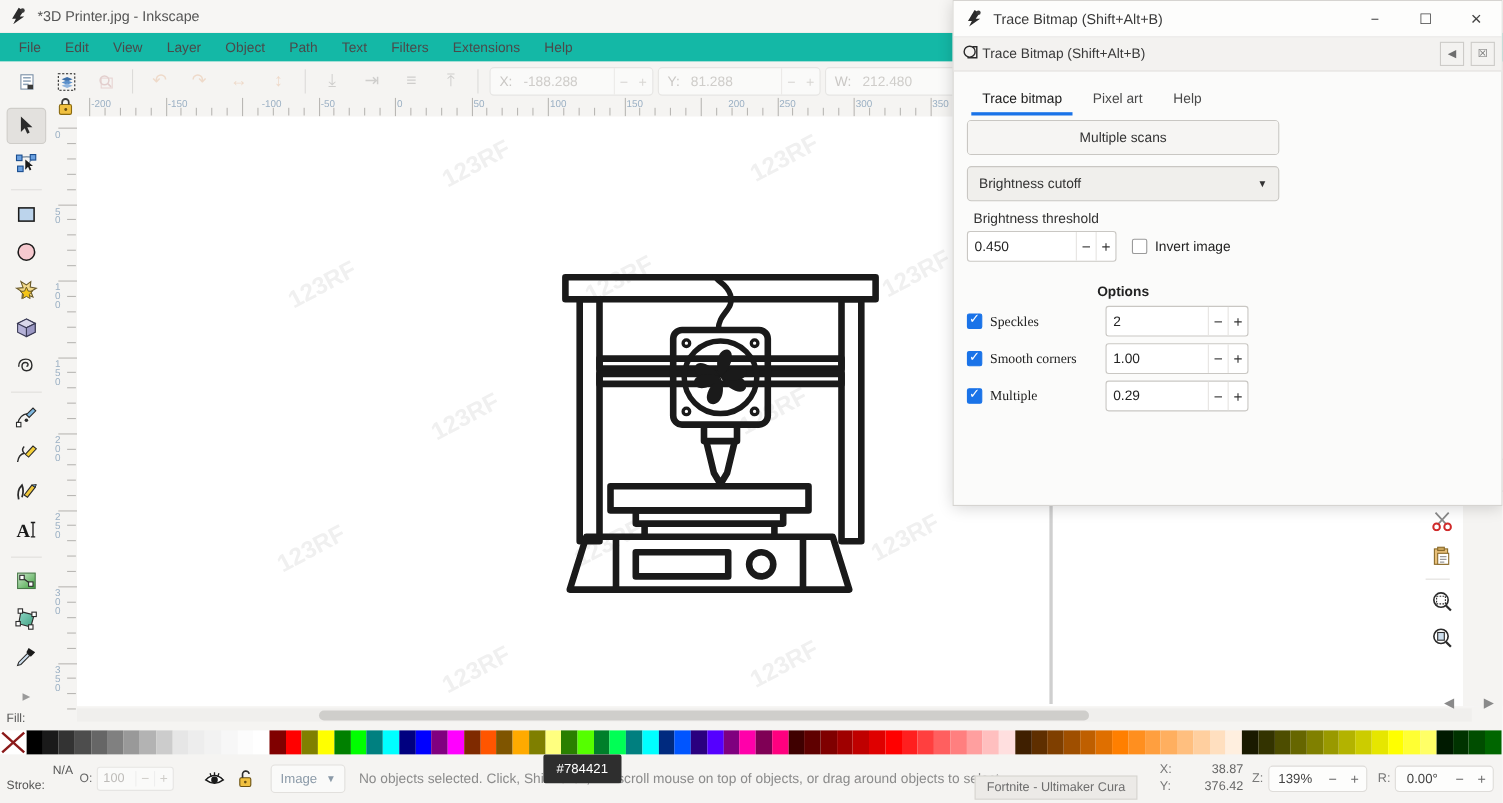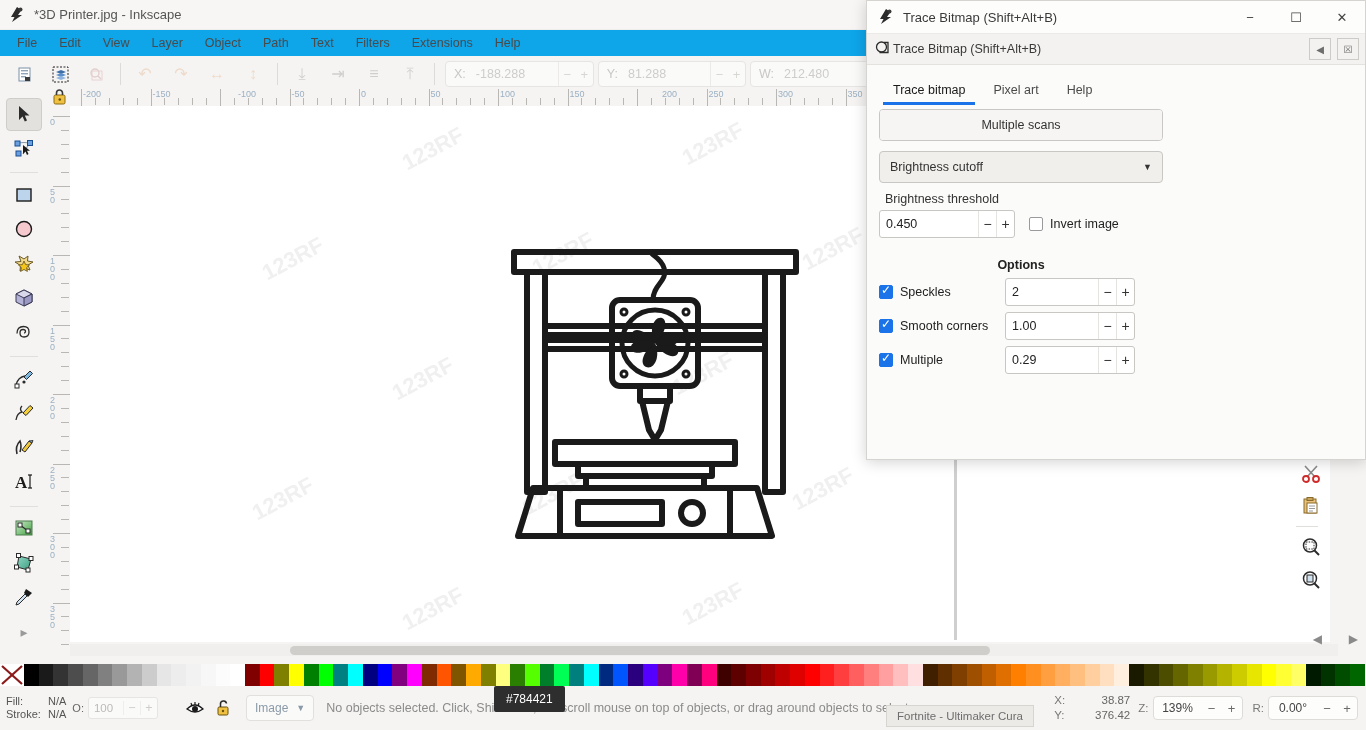--- a/index.html
+++ b/index.html
@@ -11,21 +11,21 @@
     background:#f5f4f2; position:relative;
   }
   
   #titlebar {
     height:30px; background:#f7f6f4; display:flex; align-items:center;
     padding-left:8px; border-bottom:1px solid #efeeec;
   }
   #titlebar .app-icon { width:18px; height:18px; margin-right:8px; position:relative; }
   #titlebar .title { font-size:13px; color:#555; }
   
-  #menubar { height:26px; background:#0ea5e9; display:flex; align-items:center; padding-left:6px; }
+  #menubar { height:26px; background:#14b8a6; display:flex; align-items:center; padding-left:6px; }
   #menubar .menu-item { padding:3px 11px; font-size:12.5px; color:#4a4a4a; cursor:default; }
   
   #commandbar { height:36px; background:#f5f4f2; display:flex; align-items:center; padding-left:6px; }
   .tb-btn { width:36px; height:30px; display:flex; align-items:center; justify-content:center; }
   .tb-sep { width:1px; height:22px; background:#dcdbd9; margin:0 6px; }
   .tb-icon { font-size:16px; line-height:1; }
   .dim { opacity:.30; }
   .dimmer { opacity:.20; }
   .spin-field {
     display:flex; align-items:center; margin-left:4px; border:1px solid #e6e5e3;
@@ -66,21 +66,21 @@
   .snap-sep { width:22px; height:1px; background:#e0dfdc; margin:5px 0; }
   
   #palette { position:absolute; left:0; right:0; bottom:44px; height:22px; display:flex; }
   #palette .sw { flex:0 0 auto; height:22px; }
   #palette .none-sw { width:24px; position:relative; background:#fff; }
   
   #statusbar { position:absolute; left:0; right:0; bottom:0; height:44px; background:#f5f4f2; display:flex; align-items:center; }
   .fs-block { width:auto; padding-left:6px; font-size:11px; line-height:13px; color:#5a5a5a; }
   .fs-row { display:flex; }
   .fs-key { width:42px; color:#555; }
-  .fs-val { color:#555; }
+  .fs-val { color:#555;margin-top:48px; }
   .o-spin { display:flex; align-items:center; margin-left:4px; border:1px solid #e6e5e3; border-radius:3px; height:22px; background:#fafaf9; }
   .layer-box { display:flex; align-items:center; border:1px solid #e2e0dd; border-radius:4px; height:26px; padding:0 8px; background:#fafaf9; color:#8b9aa8; margin-left:8px; }
   #statusmsg { flex:1; padding-left:12px; color:#8b8b8b; font-size:12.5px; white-space:nowrap; overflow:hidden; }
   .coords { font-size:11.5px; color:#666; line-height:15px; }
   .coord-row { display:flex; }
   .coord-k { width:18px; color:#777; }
   .coord-v { width:58px; text-align:right; }
   .zbox { display:flex; align-items:center; border:1px solid #dedcd9; border-radius:4px; height:24px; background:#fdfdfc; margin-left:4px; }
   .zval { width:48px; text-align:center; font-size:12px; color:#444; }
   .zb { width:20px; text-align:center; color:#6a6a6a; font-size:13px; }
@@ -125,21 +125,21 @@
   .combo .arrow { margin-left:auto; font-size:9px; }
   .grouplabel { margin-top:9px; font-size:12.5px; color:#333; padding-left:6px; }
   .numrow { display:flex; align-items:center; margin-top:4px; }
   .numfield { display:flex; align-items:center; border:1px solid #c9c7c3; border-radius:3px; background:#fff; height:28px; }
   .numfield .nv { padding:0 6px; font-size:12.5px; color:#222; }
   .numfield .nb { width:18px; text-align:center; font-size:14px; color:#333; border-left:1px solid #e6e4e1; line-height:26px; }
   .chk { width:14px; height:14px; border:1px solid #9a9a9a; border-radius:2px; background:#fff; display:inline-block; position:relative; }
   .chk.on { background:#1a73e8; border-color:#1a73e8; }
   .chk.on::after { content:"✓"; position:absolute; left:1px; top:-3px; color:#fff; font-size:12px; }
   .optrow { display:flex; align-items:center; margin-top:6px; }
-  .optrow .lbl { margin-left:7px; font-size:12.5px; color:#222; width:105px; }
+  .optrow .lbl { margin-left:7px; font-size:12.5px; color:#222; width:105px;font-family:Liberation Serif, serif; }
   #options-title { text-align:center; font-weight:bold; font-size:12.5px; color:#222; margin-top:20px; }
   #preview {
     position:absolute; left:1160px; top:97px; width:206px; height:258px; background:#f2f1ef;
   }
   #preview-inner { position:absolute; left:4px; top:27px; width:198px; height:202px; background:#fff; }
   #update-area { position:absolute; left:1165px; top:375px; display:flex; align-items:center; }
   .btn { border:1px solid #cdcbc7; border-radius:3px; background:#f4f3f1; font-size:12.5px; color:#2f2f2f;
          display:flex; align-items:center; justify-content:center; }
   #bottom-btns { position:absolute; left:1110px; top:417px; display:flex; gap:8px; }
 </style>

